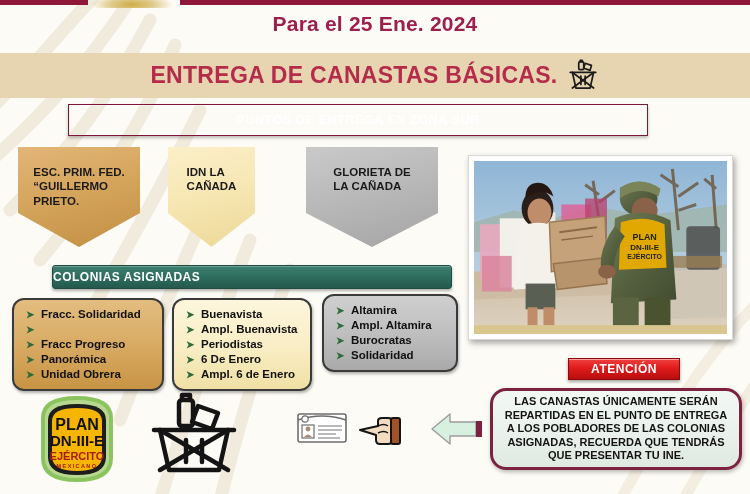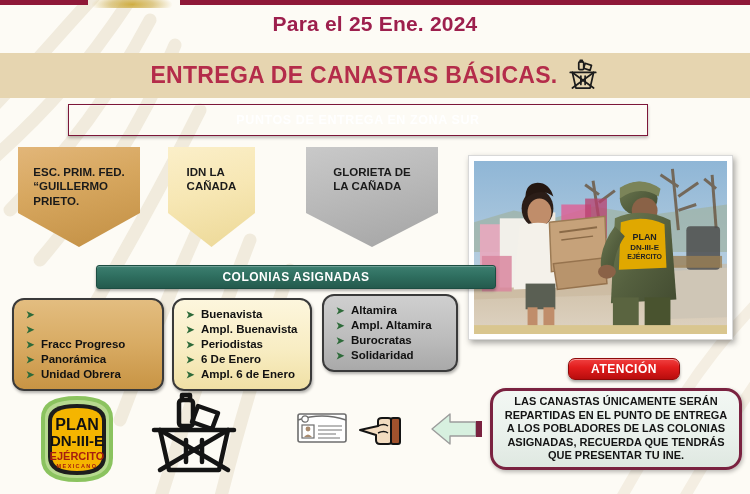--- a/index.html
+++ b/index.html
@@ -96,23 +96,22 @@
   .pent.p2{ width:87px; }
   .pent.p3{ width:132px; }
 
   
   .colonias-bar{
     position:absolute; left:52px; top:265px; width:400px; height:24px;
     background:linear-gradient(180deg,#3d7f70 0%, #2f6f60 45%, #245a4d 100%);
     border:1px solid #1d4d42;
     border-radius:3px;
     box-shadow:0 2px 3px rgba(0,0,0,.3), inset 0 1px 0 rgba(255,255,255,.25);
-    display:flex; align-items:center; justify-content:center;
+    display:flex; align-items:center; 
     z-index:5;
-    margin-left:44px;
   }
   .colonias-bar span{ color:#fff; font-weight:bold; font-size:12px; letter-spacing:.5px; }
 
   
   .listbox{
     position:absolute;
     border-radius:12px;
     padding:7px 6px 7px 6px;
     z-index:4;
     box-shadow:1px 2px 3px rgba(0,0,0,.3);
@@ -151,21 +150,21 @@
     box-shadow:2px 3px 6px rgba(0,0,0,.35);
     z-index:4;
   }
   .photo{ width:100%; height:100%; display:block; }
 
   
   .atencion{
     position:absolute; left:568px; top:358px; width:112px; height:22px;
     background:linear-gradient(180deg,#f04141 0%, #e21d1d 42%, #b80d0d 100%);
     border:1px solid #8e0a0a;
-    border-radius:7px;
+    border-radius:0;
     box-shadow:0 2px 3px rgba(0,0,0,.35), inset 0 1px 0 rgba(255,255,255,.5);
     display:flex; align-items:center; justify-content:center;
     z-index:6;
   }
   .atencion span{ color:#fff; font-weight:bold; font-size:12px; letter-spacing:.5px; }
 
   .notice{
     position:absolute; left:490px; top:388px; width:252px; height:82px;
     background:linear-gradient(180deg,#f2f7f3 0%, #eaf1ec 55%, #dfe8e1 100%);
     border:3px solid #7a2240;
@@ -276,20 +275,21 @@
   </div>
 
   <div class="colonias-bar">
     <span>COLONIAS ASIGNADAS</span>
   </div>
 
   <div class="listbox lb1">
     <ul>
       <li>
           <span class="bullet">➤</span>
+          <span>Fracc. Solidaridad</span>
         </li>
       <li>
           <span class="bullet">➤</span>
         </li>
       <li>
           <span class="bullet">➤</span>
           <span>Fracc Progreso</span>
         </li>
       <li>
           <span class="bullet">➤</span>

